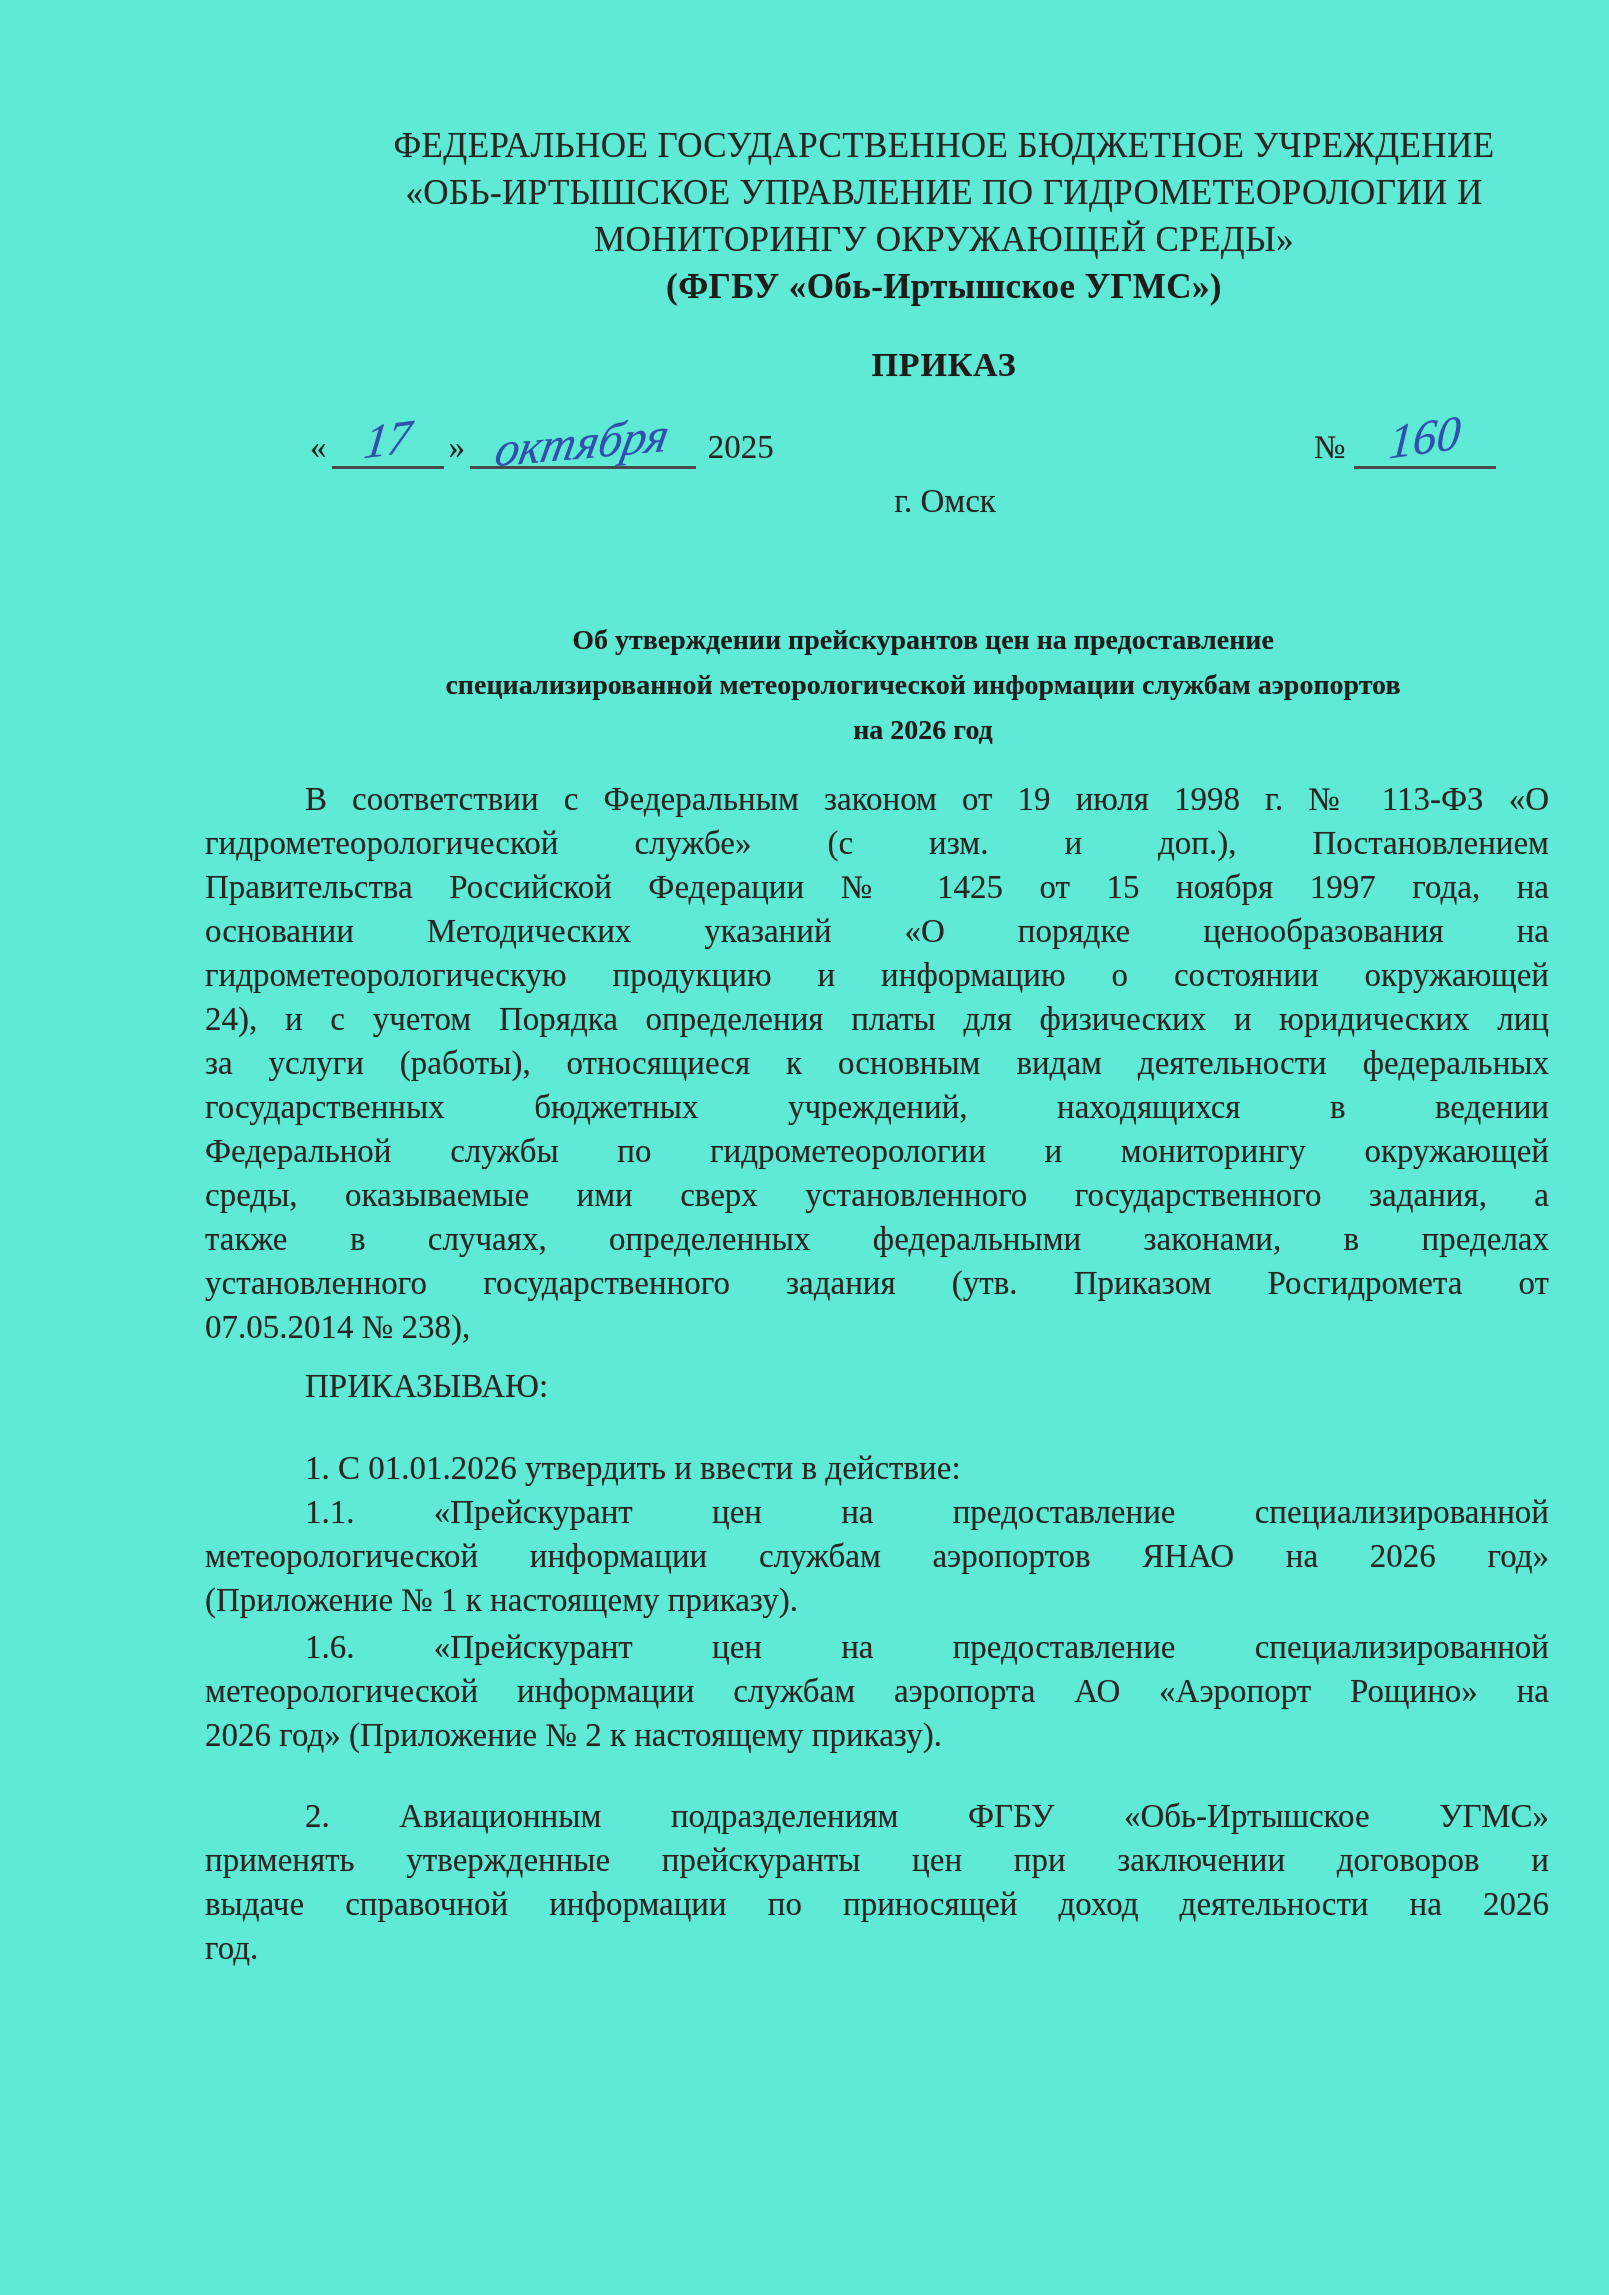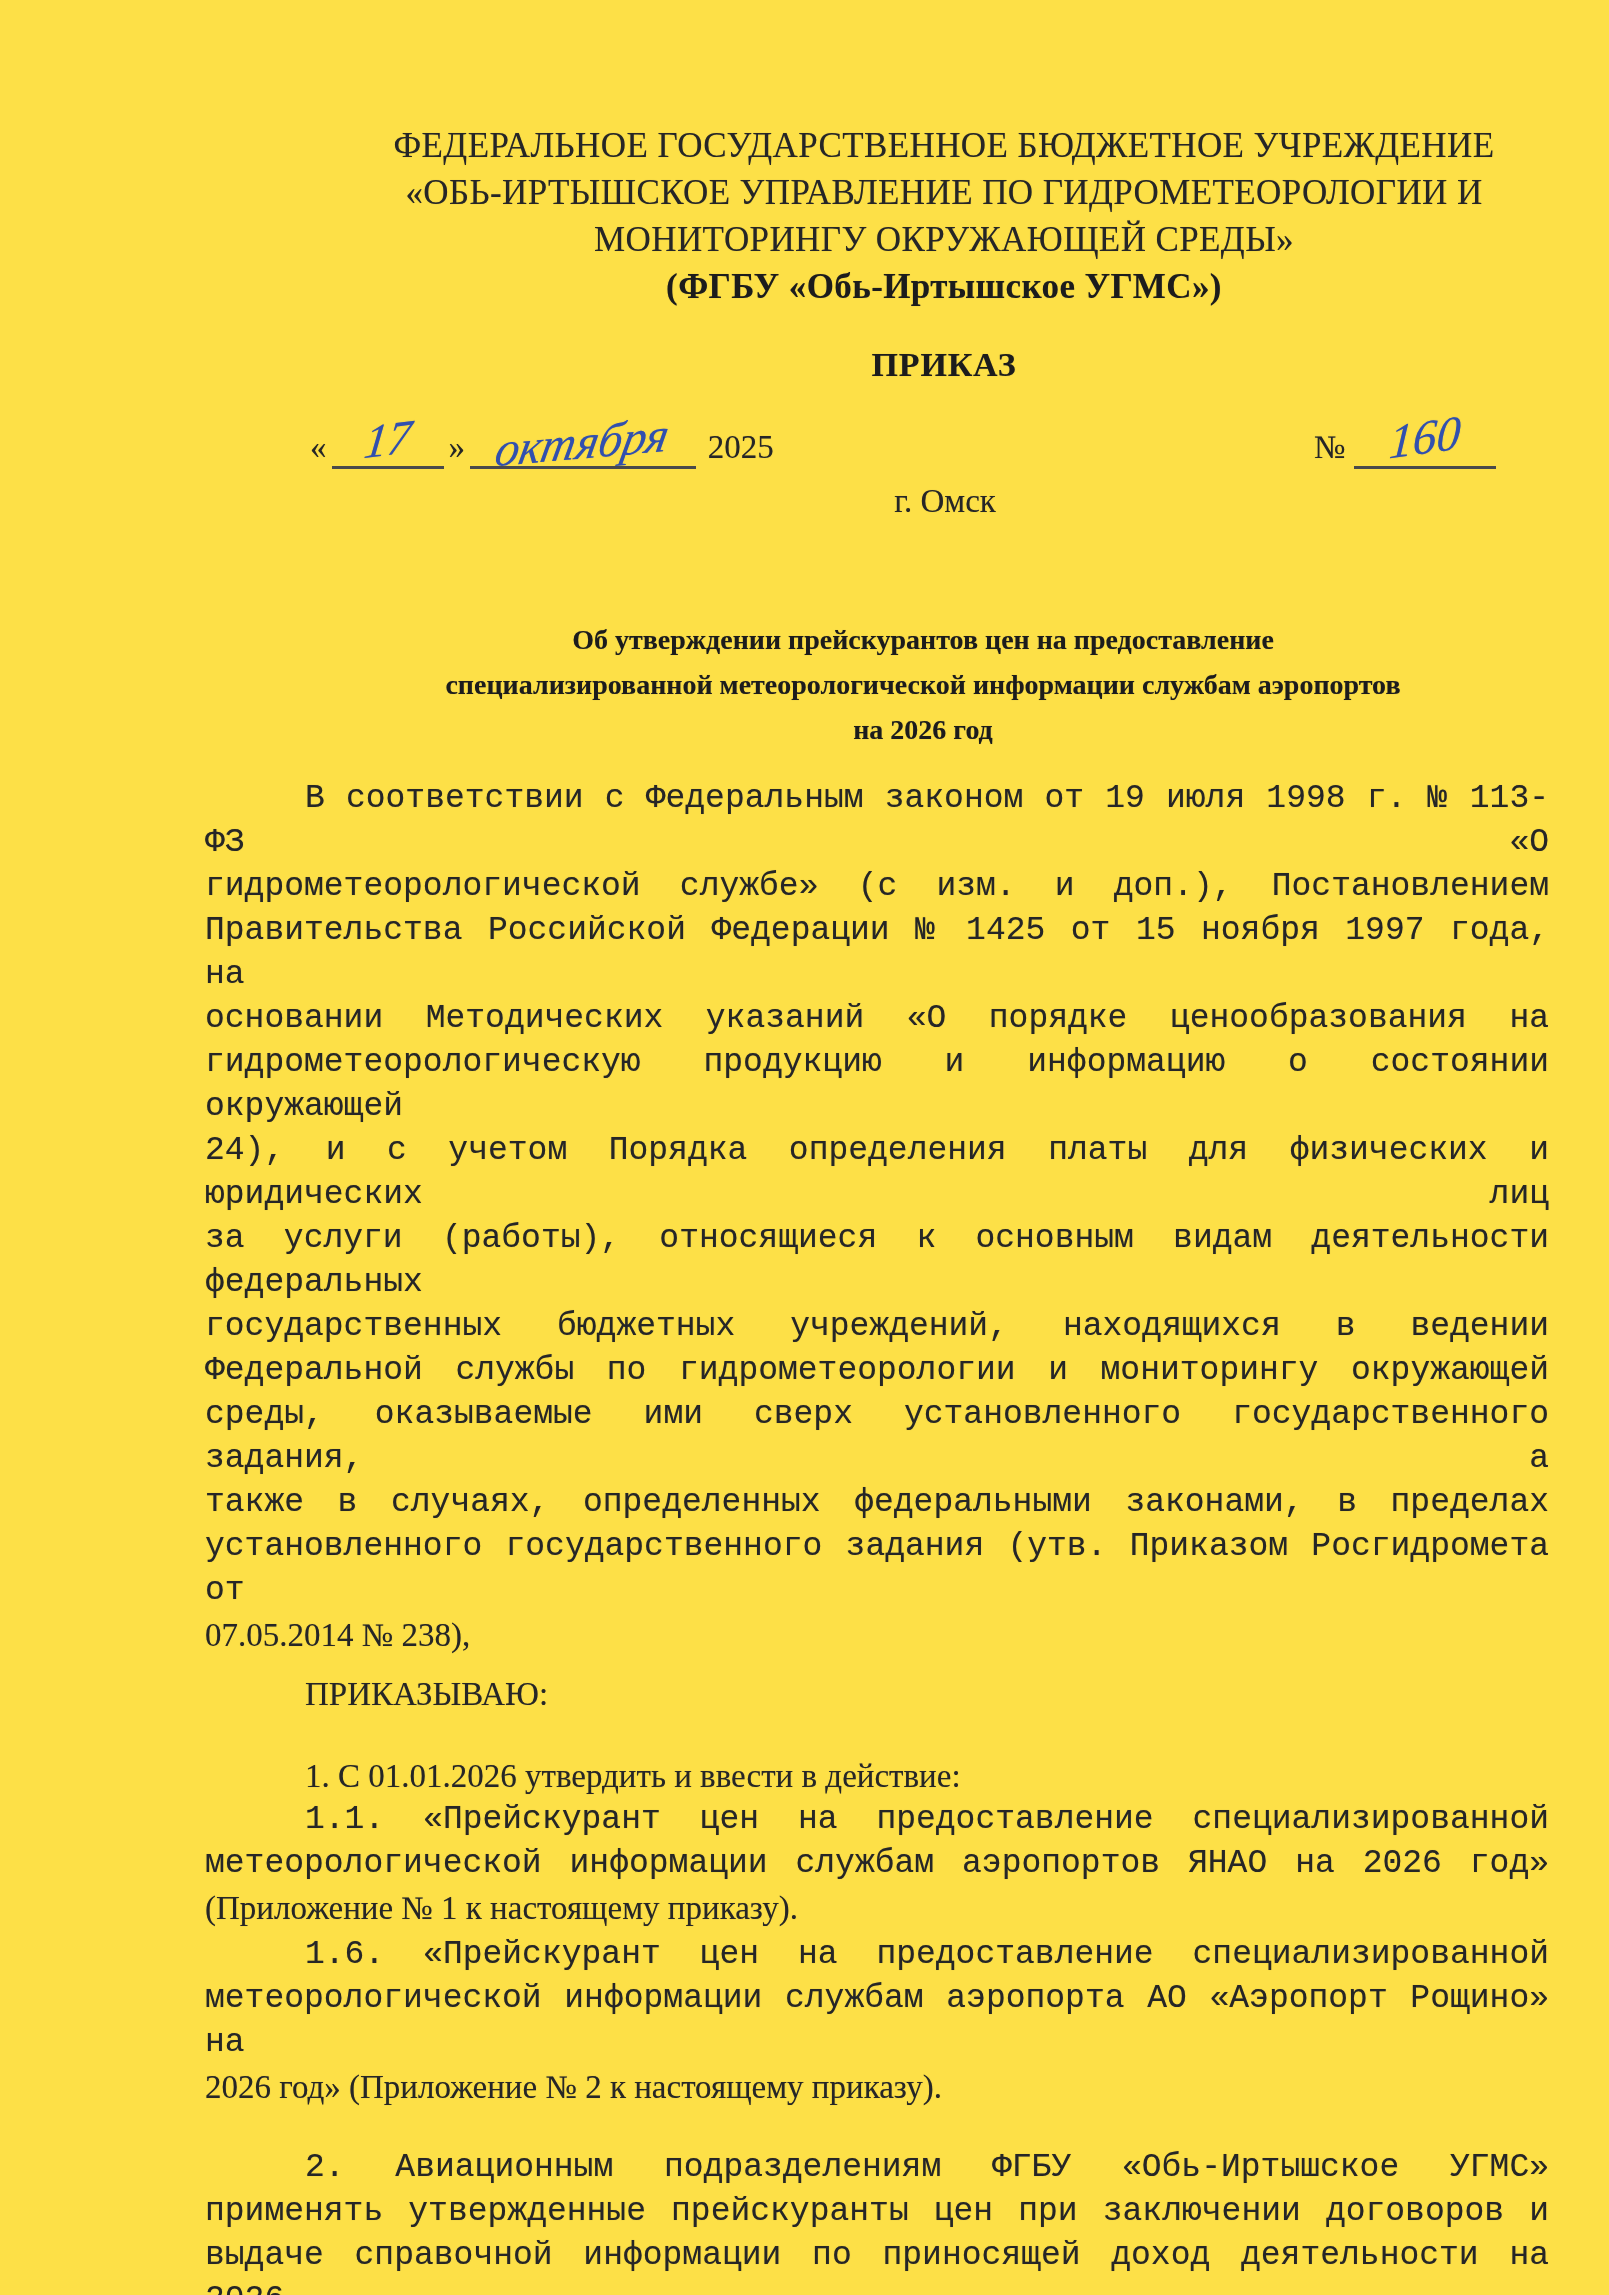--- a/index.html
+++ b/index.html
@@ -1,21 +1,21 @@
 <!DOCTYPE html>
 <html lang="ru" style="font-size:13.4px"><head>
 <meta charset="utf-8">
 <style>
   html, body { margin: 0; padding: 0; background: #e8e8e8; }
   .page {
     width: 1610px;
     height: 2295px;
     box-sizing: border-box;
     margin: 0 auto;
-    background: #fde047;
+    background: #5eead4;
     position: relative;
     overflow: hidden;
     padding: 122px 61px 0 205px;
     font-family: "Liberation Serif", "DejaVu Serif", serif;
     font-size: 33px;
     line-height: 44px;
     color: #262626;
     text-shadow: 0 0 0.8px rgba(70,70,70,0.45);
   }
   .centered { text-align: center; }
@@ -88,21 +88,21 @@
 
   
   .preamble   { margin-top: 25px; }
   .order-word { margin-top: 15px; }
   .item-first { margin-top: 38px; }
   .p11 { margin-top: 0; }
   .p12 { margin-top: 3.3px; }
   .p2  { margin-top: 37px; }
 
   .ln  { text-align: left; }
-  .j   { text-align: justify; text-align-last: justify; font-family: Liberation Mono, monospace; }
+  .j   { text-align: justify; text-align-last: justify; }
   .ind { text-indent: 100px; }
 </style>
 </head>
 <body>
 
 <div class="page">
 
   <div class="letterhead centered">
     <div class="org-line">ФЕДЕРАЛЬНОЕ ГОСУДАРСТВЕННОЕ БЮДЖЕТНОЕ УЧРЕЖДЕНИЕ</div>
     <div class="org-line">«ОБЬ-ИРТЫШСКОЕ УПРАВЛЕНИЕ ПО ГИДРОМЕТЕОРОЛОГИИ И</div>

